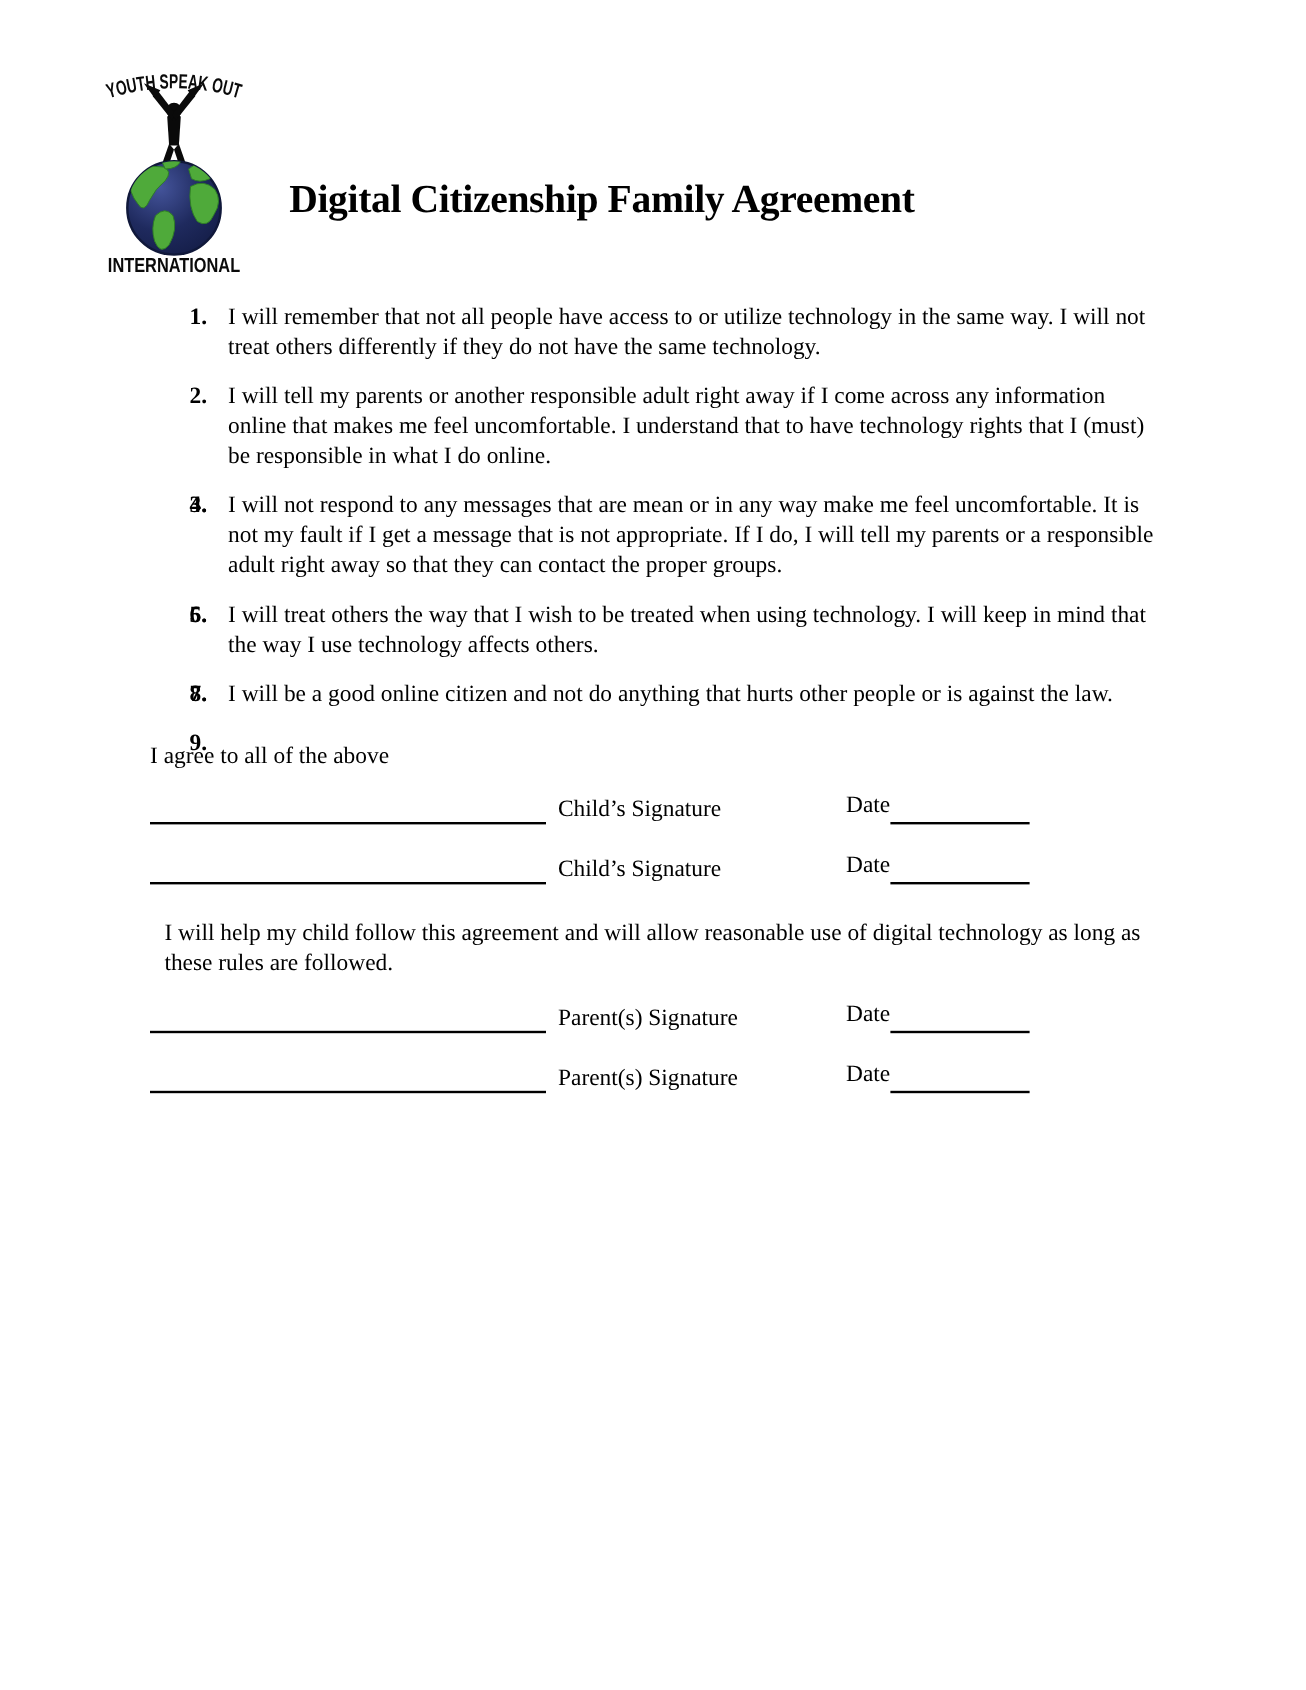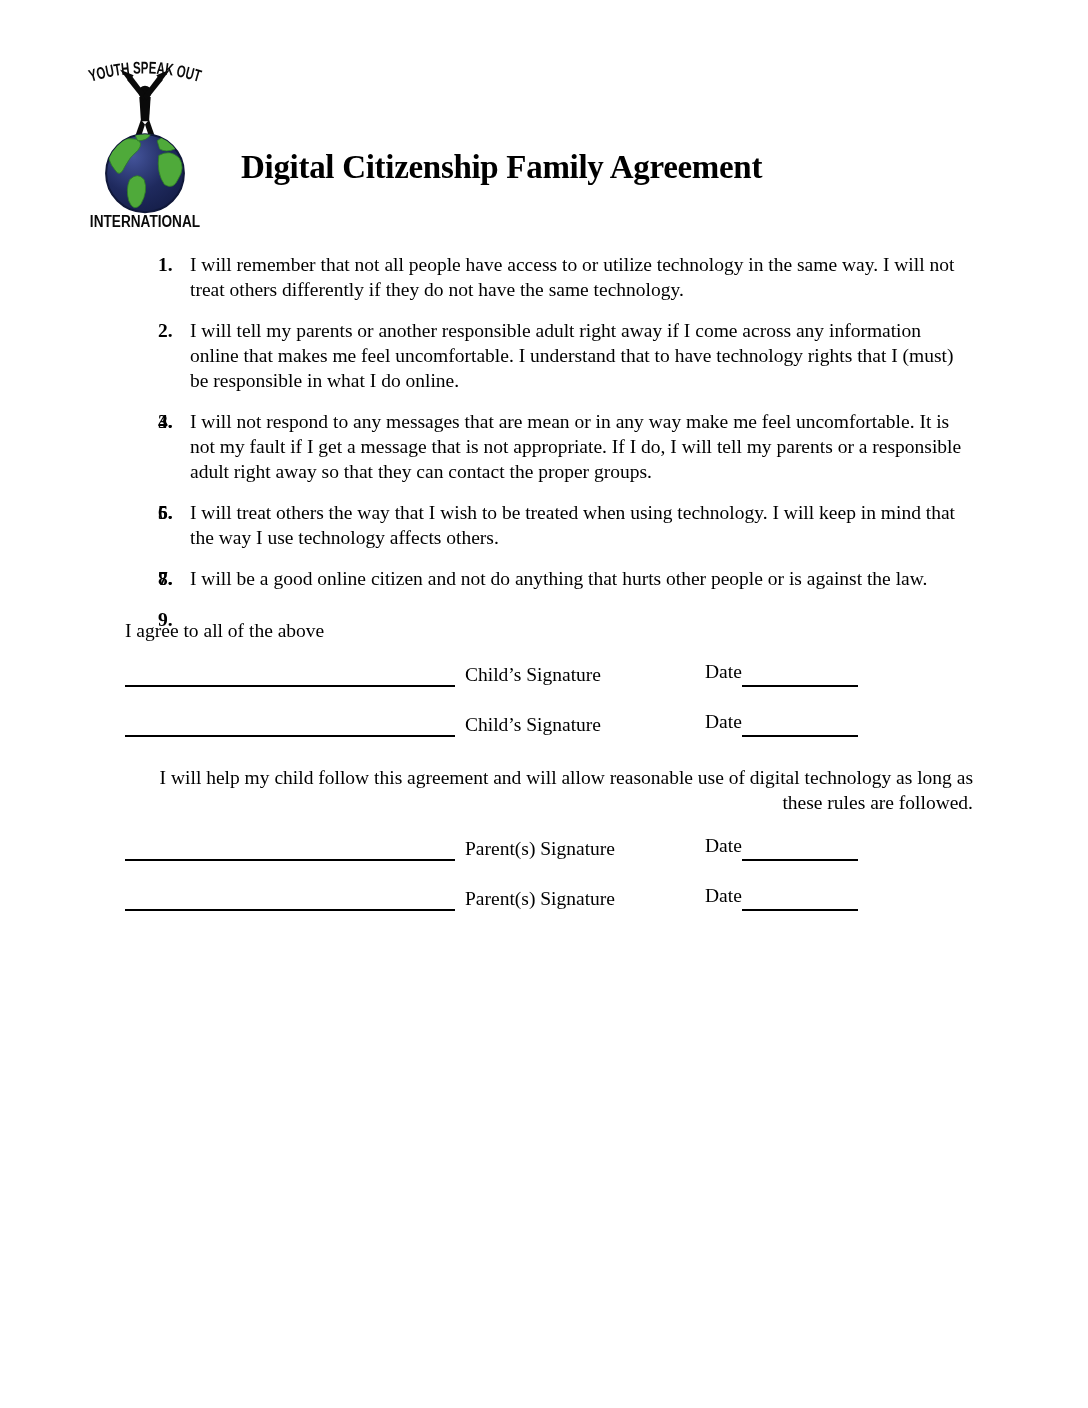--- a/index.html
+++ b/index.html
@@ -171,21 +171,21 @@
 
     <div class="sig-row">
       <span class="sig-line"></span>
       <span class="sig-label">Child’s Signature</span>
       <span class="date-wrap">
         <span>Date</span>
         <span class="date-line"></span>
       </span>
     </div>
 
-    <p class="parent-statement" style="margin:28px 0 0 0;text-align:right;">I will help my child follow this agreement and will allow reasonable use of digital technology as long as these rules are followed.</p>
+    <p class="parent-statement" style="margin:28px 0 0 12px;">I will help my child follow this agreement and will allow reasonable use of digital technology as long as these rules are followed.</p>
 
     <div class="sig-row" style="margin-top:10px;">
       <span class="sig-line"></span>
       <span class="sig-label">Parent(s) Signature</span>
       <span class="date-wrap">
         <span>Date</span>
         <span class="date-line"></span>
       </span>
     </div>
 

